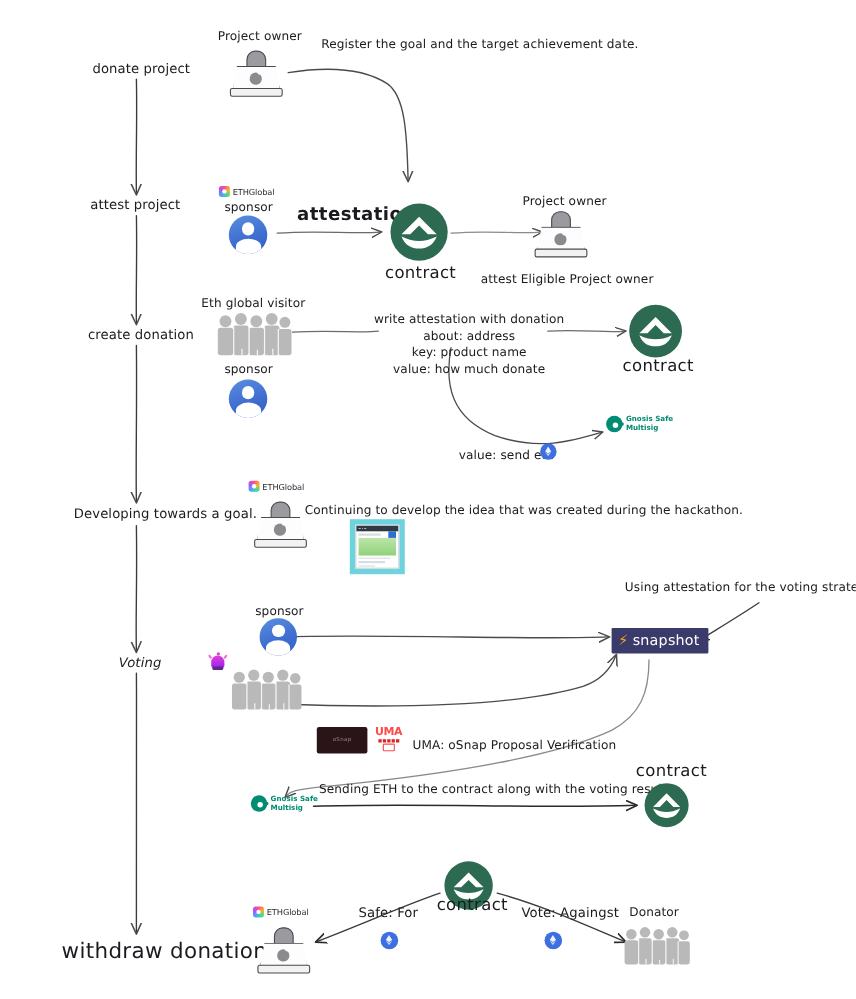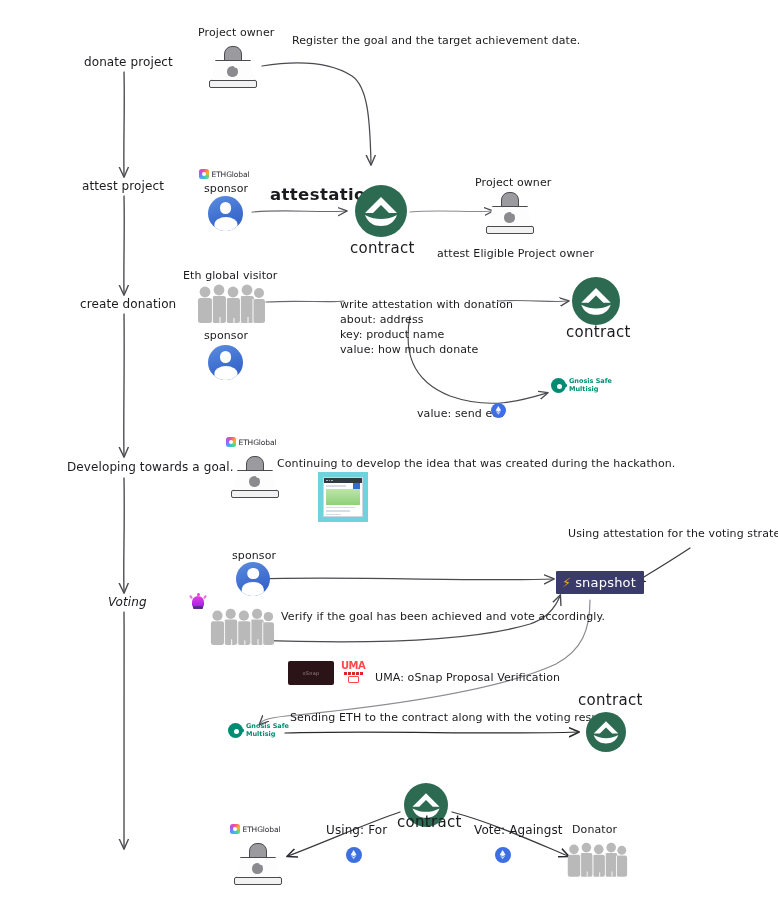--- a/index.html
+++ b/index.html
@@ -177,20 +177,21 @@
     <path d="M400,812 C370,822 330,840 288,856" fill="none" stroke="#3a3a3f" stroke-width="1.25" stroke-linecap="round" marker-end="url(#ahd)"></path>
 
     <path d="M452,812 C490,822 530,840 568,856" fill="none" stroke="#3a3a3f" stroke-width="1.25" stroke-linecap="round" marker-end="url(#ahd)"></path>
   </svg>
 
   <div class="lbl t12" style="left:84px;top:54px;">donate project</div>
   <div class="lbl t12" style="left:82px;top:178px;">attest project</div>
   <div class="lbl t12" style="left:80px;top:296px;">create donation</div>
   <div class="lbl t12" style="left:67px;top:459px;">Developing towards a goal.</div>
   <div class="lbl t12" style="left:108px;top:594px;font-style:italic;">Voting</div>
+  <div class="lbl t19" style="left:56px;top:852px;">withdraw donation</div>
 
   <div class="lbl t11" style="left:198px;top:26px;">Project owner</div>
   <div class="icon laptop" style="left:209px;top:46px;">
     <div class="head"></div>
       <div class="body"></div>
       <div class="base"></div>
       <div class="apple"></div>
   </div>
   <div class="lbl t11" style="left:292px;top:34px;">Register the goal and the target achievement date.</div>
 
@@ -242,21 +243,21 @@
         <path d="M24,33 L24,39 M38,34 L38,39 M52,33 L52,39"></path>
       </g>
     </svg>
   </div>
   <div class="lbl t11" style="left:204px;top:329px;">sponsor</div>
   <div class="avatar" style="left:208px;top:345px;width:35px;height:35px;">
     <div class="a-head"></div>
       <div class="a-body"></div>
   </div>
 
-  <div class="lbl t11 multi" style="left:340px;top:298px;">write attestation with donation
+  <div class="lbl t11 multi" style="left:340px;top:284px;text-align:center;">write attestation with donation
    about: address
    key: product name
    value: how much donate</div>
 
   <div class="eas" style="left:572px;top:277px;width:48px;height:48px;">
     <svg viewBox="0 0 52 52">
         <path d="M10 28 L26 12 L42 28 L34 28 L26 20 L18 28 Z" fill="#ffffff"></path>
       <path d="M10 30 C13 38 19 41 26 41 C33 41 39 38 42 30 C36 33 31 34 26 34 C21 34 16 33 10 30 Z" fill="#ffffff"></path>
       </svg>
   </div>
@@ -334,21 +335,20 @@
           <rect x="44" y="12" width="14" height="27" rx="2.5"></rect>
         <circle cx="63" cy="9" r="5"></circle>
           <rect x="57" y="15" width="12" height="24" rx="2.5"></rect>
       </g>
       <g stroke="#ffffff" stroke-width="1.1" fill="none" opacity=".85">
         <path d="M16.5,13 L16.5,39 M30.5,13 L30.5,39 M44.5,13 L44.5,39 M57,15 L57,39"></path>
         <path d="M24,33 L24,39 M38,34 L38,39 M52,33 L52,39"></path>
       </g>
     </svg>
   </div>
-  <div class="lbl t11" style="left:281px;top:610px;">Verify if the goal has been achieved and vote accordingly.</div>
 
   <div class="snapshot" style="left:556px;top:571px;">
     <span class="bolt">⚡</span>
     <span class="sn-txt">snapshot</span>
   </div>
 
   <div class="uma-dark" style="left:288px;top:661px;width:46px;height:24px;">
     <span class="ud-txt">oSnap</span>
   </div>
   <div class="uma-mark" style="left:341px;top:661px;">
@@ -380,21 +380,21 @@
   <div class="lbl contract-lbl" style="left:578px;top:690px;">contract</div>
 
   <div class="eas" style="left:404px;top:783px;width:44px;height:44px;">
     <svg viewBox="0 0 52 52">
         <path d="M10 28 L26 12 L42 28 L34 28 L26 20 L18 28 Z" fill="#ffffff"></path>
       <path d="M10 30 C13 38 19 41 26 41 C33 41 39 38 42 30 C36 33 31 34 26 34 C21 34 16 33 10 30 Z" fill="#ffffff"></path>
       </svg>
   </div>
   <div class="lbl contract-lbl" style="left:397px;top:812px;">contract</div>
 
-  <div class="lbl t12" style="left:326px;top:822px;">Using: For</div>
+  <div class="lbl t12" style="left:326px;top:822px;">Safe: For</div>
   <div class="lbl t12" style="left:474px;top:822px;">Vote: Againgst</div>
 
   <div class="ethcoin" style="left:346px;top:847px;width:16px;height:16px;">
     <svg viewBox="0 0 20 32">
         <path d="M10 0 L20 16 L10 22 L0 16 Z" fill="#ffffff" opacity=".92"></path>
         <path d="M10 24 L20 18 L10 32 L0 18 Z" fill="#ffffff" opacity=".7"></path>
       </svg>
   </div>
   <div class="ethcoin" style="left:495px;top:847px;width:16px;height:16px;">
     <svg viewBox="0 0 20 32">

